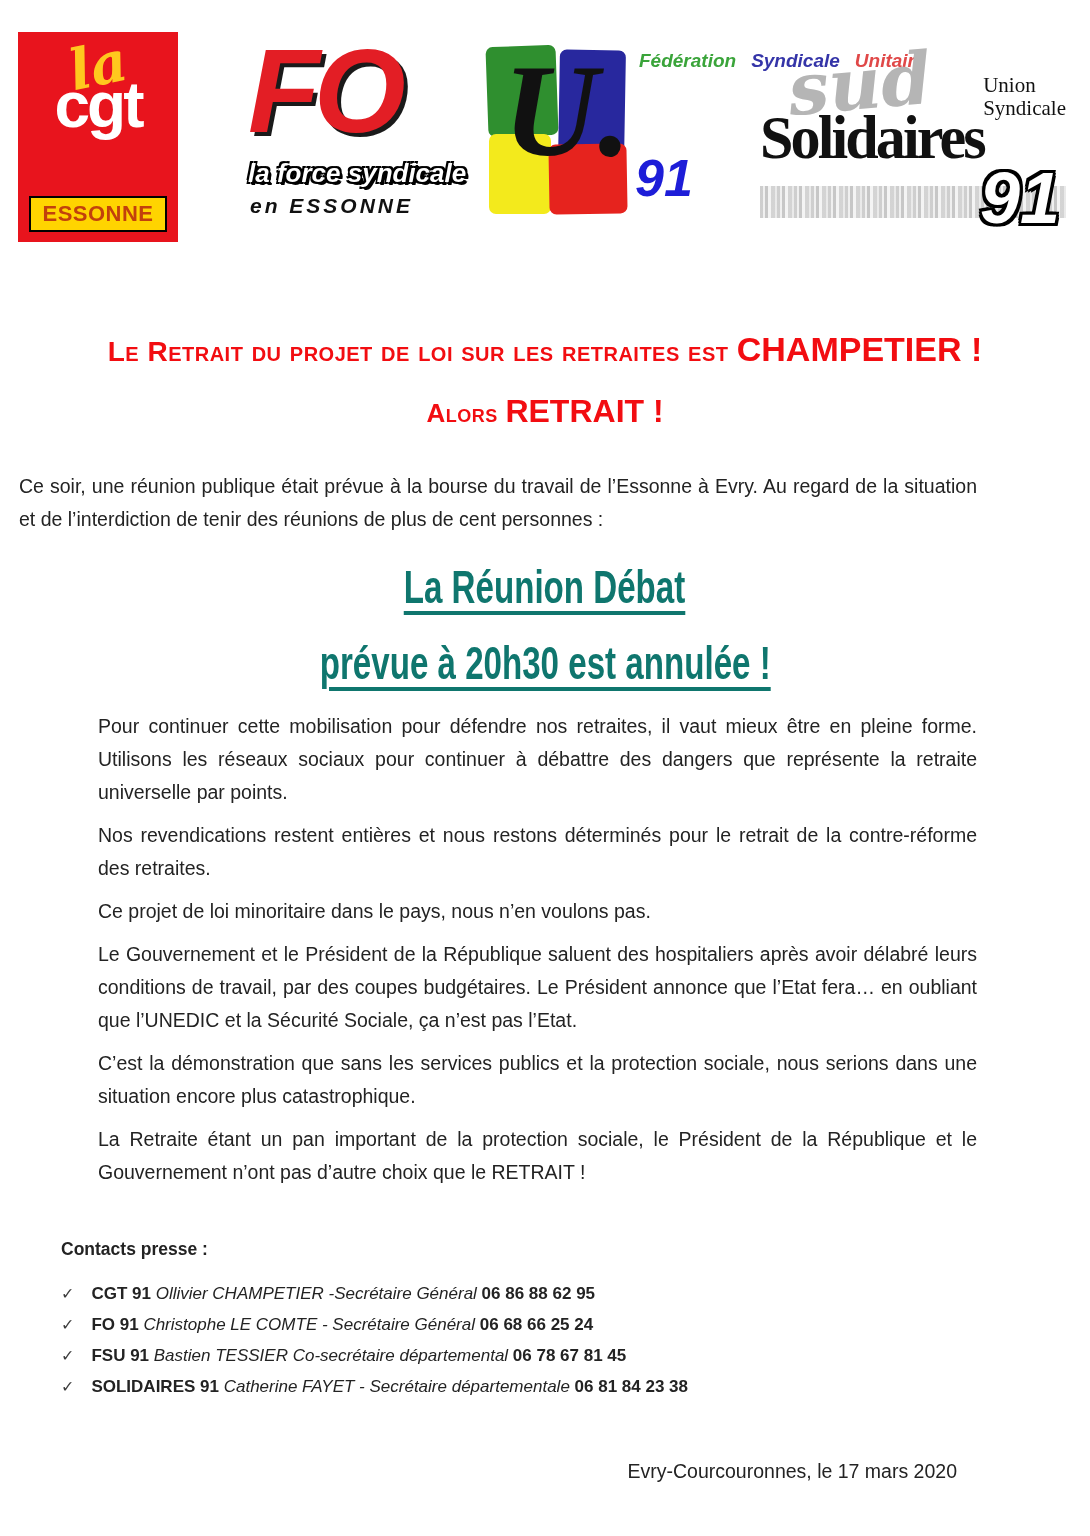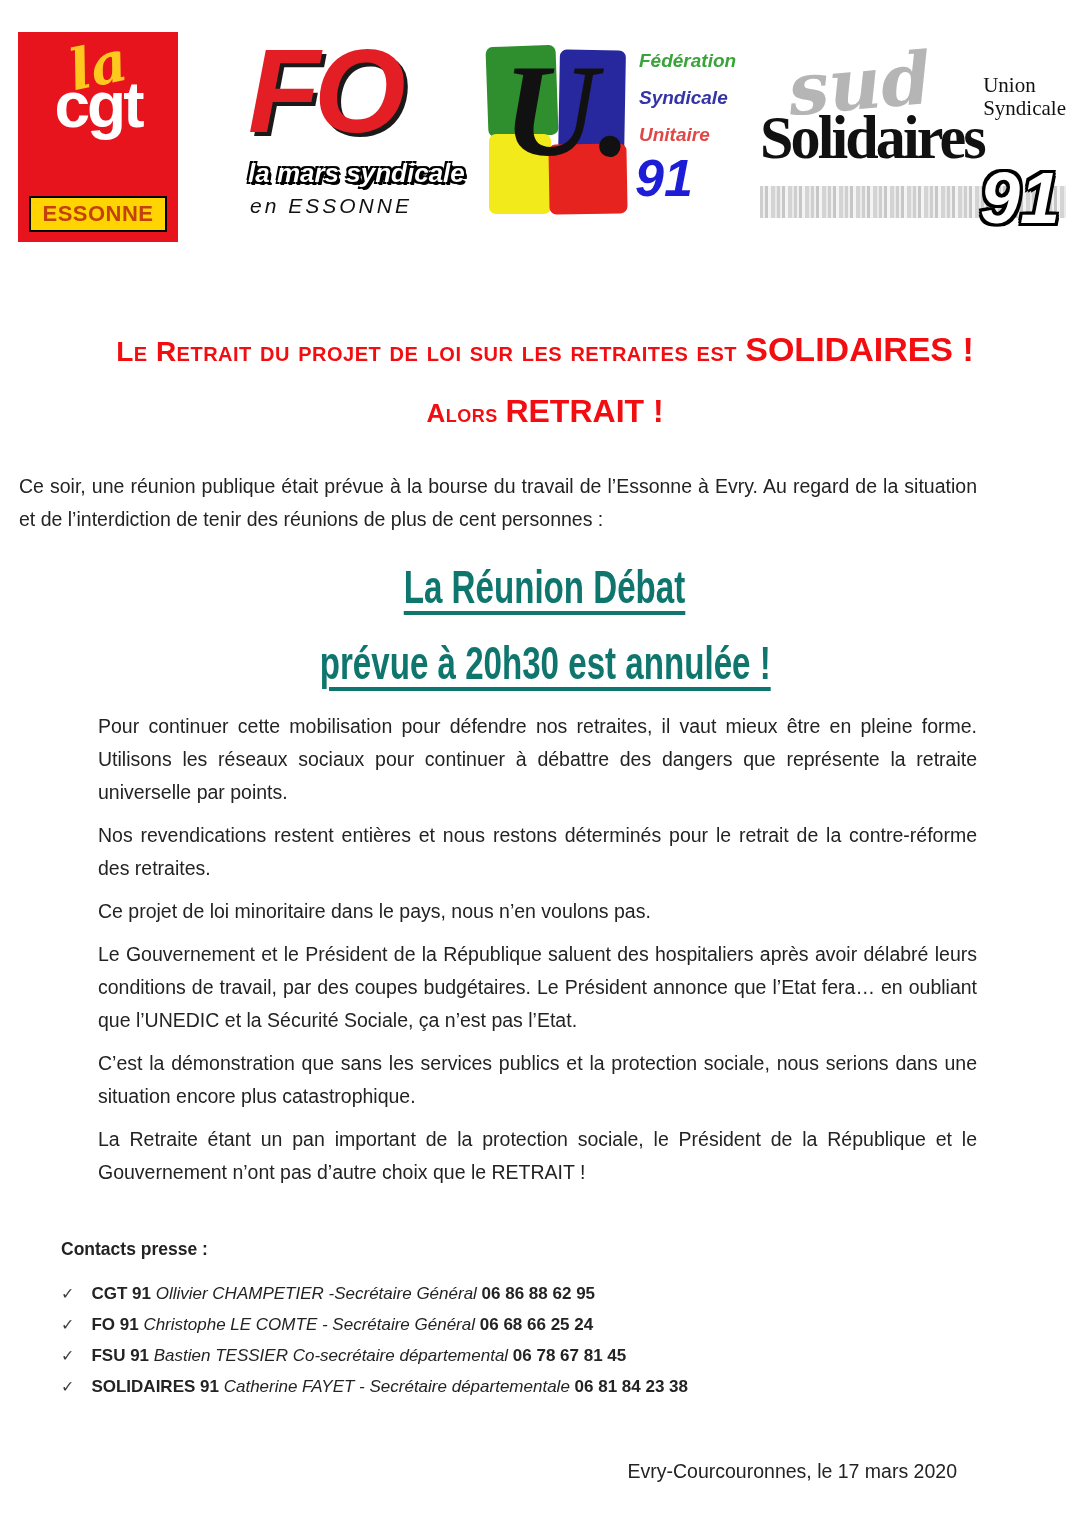--- a/index.html
+++ b/index.html
@@ -21,34 +21,34 @@
     font-size:22px;padding:3px 4px;text-align:center;width:calc(100% - 22px);box-sizing:border-box;
     border:2px solid #000000;letter-spacing:.5px;}
 
   
   .logo-fo{position:absolute;left:248px;top:44px;width:190px;height:182px;}
   .fo-main{font-size:118px;font-weight:900;font-style:italic;color:#e31e25;line-height:.8;
     letter-spacing:-6px;text-shadow:4px 4px 0 #1a1a1a;}
   .fo-tagline{position:absolute;left:0;top:114px;font-style:italic;font-weight:800;font-size:26px;
     color:#ffffff;white-space:nowrap;
     text-shadow:-2px -2px 0 #000,2px -2px 0 #000,-2px 2px 0 #000,2px 2px 0 #000,3px 3px 0 #000;}
-  .fo-region{position:absolute;left:2px;top:150px;font-style:italic;font-weight:400;font-size:21px;
+  .fo-region{position:absolute;left:2px;top:150px;font-style:italic;font-weight:700;font-size:21px;
     letter-spacing:3px;color:#111111;}
 
   
   .logo-fsu{position:absolute;left:487px;top:46px;width:212px;height:172px;}
   .fsu-squares{position:absolute;left:0;top:0;width:142px;height:168px;}
   .fsu-sq{position:absolute;border-radius:7px;}
   .fsu-green{left:0;top:0;width:70px;height:90px;background:#2f8f2f;transform:rotate(-2deg);}
   .fsu-blue{left:72px;top:4px;width:66px;height:110px;background:#28289e;transform:rotate(1deg);}
   .fsu-yellow{left:2px;top:88px;width:62px;height:80px;background:#f3ea1c;}
   .fsu-red{left:62px;top:98px;width:78px;height:70px;background:#e6231e;transform:rotate(-1deg);}
   .fsu-u{position:absolute;left:16px;top:-8px;font-family:"Liberation Serif",serif;font-weight:700;
     font-style:italic;font-size:132px;line-height:1.1;color:#111111;}
-  .fsu-lines{position:absolute;left:152px;top:4px;display:flex;flex-direction:column;gap:15px;
+  .fsu-lines{position:absolute;left:152px;top:4px;display:flex;flex-direction:row;gap:15px;
     font-style:italic;font-weight:700;font-size:19px;}
   .fsu-l1{color:#3aa43a;}.fsu-l2{color:#3434a8;}.fsu-l3{color:#e04848;}
   .fsu-91{position:absolute;left:148px;top:102px;color:#1d1dd8;font-size:52px;font-weight:700;font-style:italic;}
 
   
   .logo-sol{position:absolute;left:760px;top:52px;width:306px;height:174px;}
   .sol-sud{position:absolute;left:28px;top:-4px;color:#b5b5b5;font-family:"DejaVu Serif",serif;
     font-style:italic;font-weight:bold;font-size:72px;line-height:1;transform:rotate(-5deg);}
   .sol-union{position:absolute;right:0;top:22px;font-family:"Liberation Serif",serif;font-size:21px;
     line-height:1.08;color:#111111;}
@@ -105,21 +105,21 @@
   <div class="header">
 
     <div class="logo-cgt">
       <div class="cgt-la">la</div>
       <div class="cgt-name">cgt</div>
       <div class="cgt-region">ESSONNE</div>
     </div>
 
     <div class="logo-fo">
       <div class="fo-main">FO</div>
-      <div class="fo-tagline">la mars syndicale</div>
+      <div class="fo-tagline">la force syndicale</div>
       <div class="fo-region">en ESSONNE</div>
     </div>
 
     <div class="logo-fsu">
       <div class="fsu-squares">
         <div class="fsu-sq fsu-green"></div>
         <div class="fsu-sq fsu-blue"></div>
         <div class="fsu-sq fsu-yellow"></div>
         <div class="fsu-sq fsu-red"></div>
         <div class="fsu-u">U.</div>
@@ -139,21 +139,21 @@
         <span>Syndicale</span>
       </div>
       <div class="sol-name">Solidaires</div>
       <div class="sol-crowd"></div>
       <div class="sol-91">91</div>
     </div>
 
   </div>
 
   <div class="headline headline1">
-    <span class="sc">Le Retrait du projet de loi sur les retraites est </span><span class="big">SOLIDAIRES !</span>
+    <span class="sc">Le Retrait du projet de loi sur les retraites est </span><span class="big">CHAMPETIER !</span>
   </div>
   <div class="headline headline2">
     <span class="sc">Alors </span><span class="big">RETRAIT !</span>
   </div>
 
   <div class="content intro-wrap">
     <p>Ce soir, une réunion publique était prévue à la bourse du travail de l’Essonne à Evry. Au regard de la situation et de l’interdiction de tenir des réunions de plus de cent personnes :</p>
   </div>
 
   <div class="banner">

